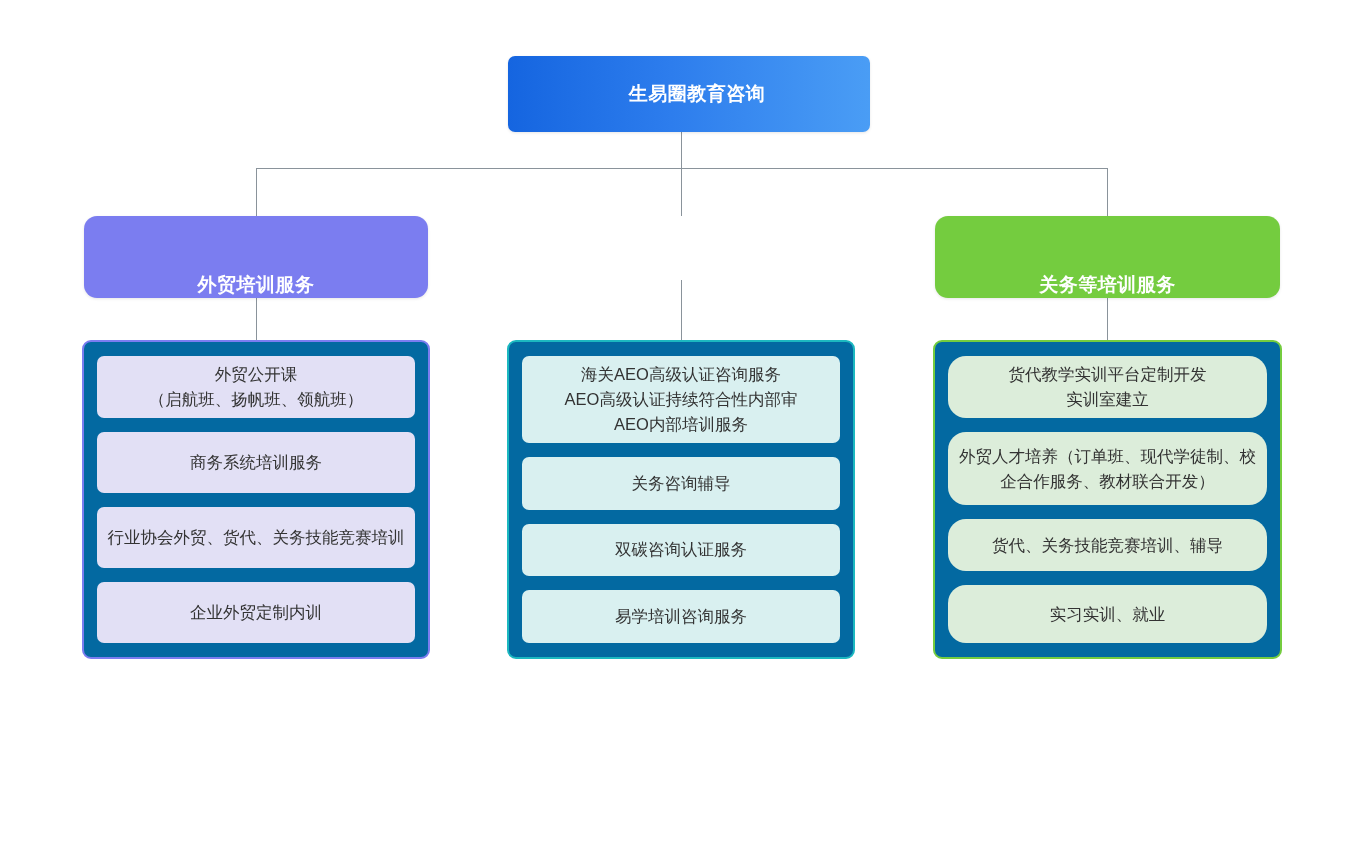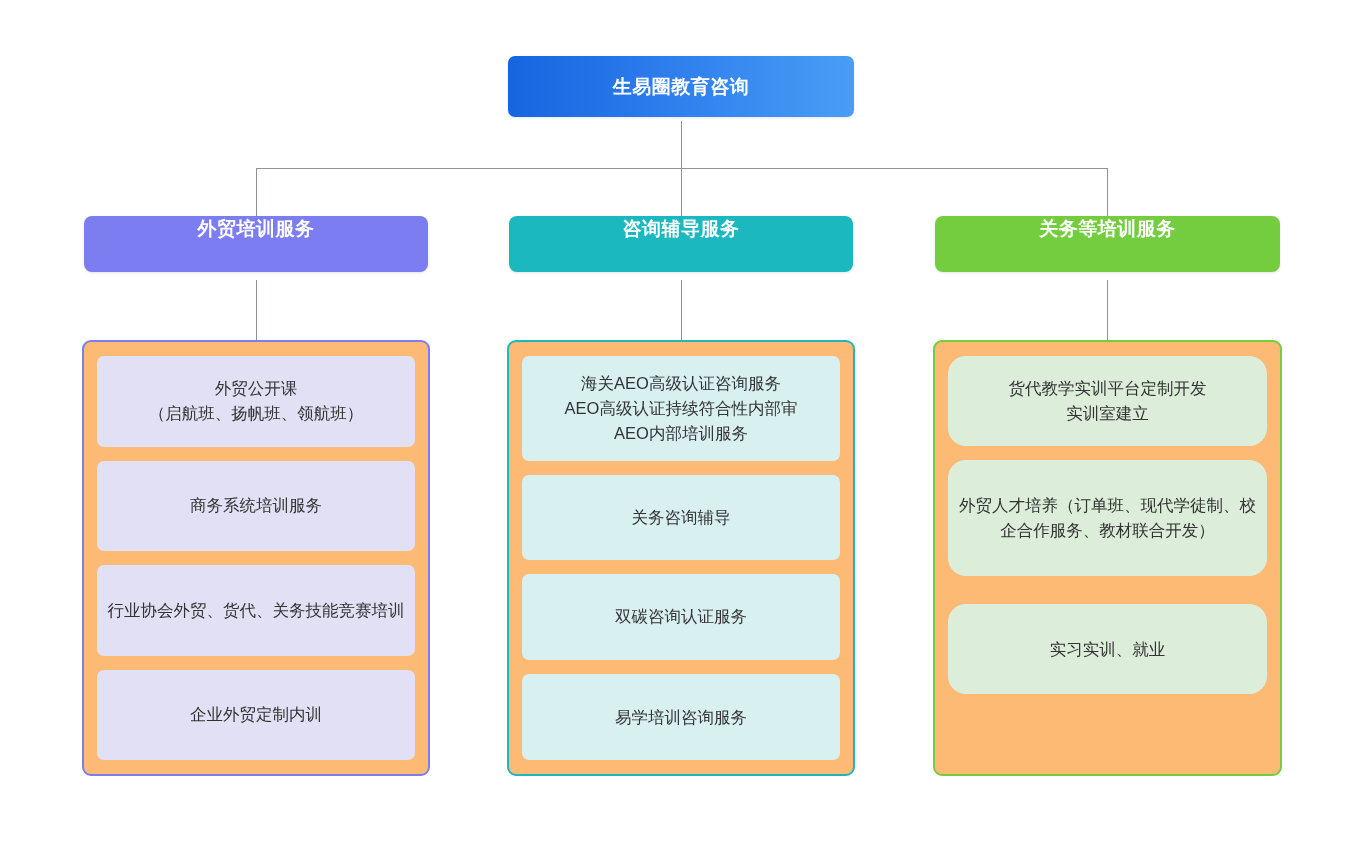--- a/index.html
+++ b/index.html
@@ -27,63 +27,64 @@
   }
   .conn-v { width: 1px; }
   .conn-h { height: 1px; }
 
   
   .root-node {
     position: absolute;
     left: 508px;
     top: 56px;
     width: 346px;
-    height: 61px;
+    height: 76px;
     border-radius: 7px;
     background: linear-gradient(90deg, #1565e0 0%, #2d7ded 45%, #4a9df5 100%);
     display: flex;
     align-items: center;
     justify-content: center;
     box-shadow: 0 1px 3px rgba(0,0,0,0.10);
+    padding-left: 16px;
   }
   .root-node .node-title {
     color: #ffffff;
     font-size: 19px;
     font-weight: bold;
     letter-spacing: 0.5px;
   }
 
   
   .cat-header {
     position: absolute;
-    height: 56px;
-    border-radius: 8px;
+    height: 82px;
+    border-radius: 13px;
     display: flex;
-    align-items: flex-start;
+    align-items: flex-end;
     justify-content: center;
     box-shadow: 0 1px 3px rgba(0,0,0,0.10);
   }
   .cat-header .cat-title {
     color: #ffffff;
     font-size: 19px;
     font-weight: bold;
     letter-spacing: 0.5px;
   }
   .cat-header.purple { background: #7b7df0; }
   .cat-header.teal   { background: #1cb8c0; }
   .cat-header.green  { background: #74cc3f; }
 
   
   .group-box {
     position: absolute;
     top: 340px;
-    height: 436px;
+    height: 319px;
     border-radius: 9px;
     border: 2px solid #7b7df0;
-    background: #fdba74;
+    background: #0369a1;
     box-sizing: border-box;
     padding: 14px 13px;
     display: flex;
     flex-direction: column;
     justify-content: flex-start;
   }
   .group-box.purple { border-color: #7b7df0; }
   .group-box.teal   { border-color: #1cb8c0; }
   .group-box.green  { border-color: #74cc3f; }
 
@@ -133,23 +134,20 @@
     <div class="leaf-item" style="height:96px;">外贸公开课
 （启航班、扬帆班、领航班）</div>
     <div class="leaf-spacer"></div>
     <div class="leaf-item" style="height:96px;">商务系统培训服务</div>
     <div class="leaf-spacer"></div>
     <div class="leaf-item" style="height:96px;">行业协会外贸、货代、关务技能竞赛培训</div>
     <div class="leaf-spacer"></div>
     <div class="leaf-item" style="height:96px;">企业外贸定制内训</div>
   </div>
 
-  <div class="cat-header teal" style="left:509px; top:216px; width:344px;">
-    <span class="cat-title">咨询辅导服务</span>
-  </div>
   <div class="group-box teal" style="left:507px; width:348px;">
     <div class="leaf-item" style="height:110px;">海关AEO高级认证咨询服务
 AEO高级认证持续符合性内部审
 AEO内部培训服务</div>
     <div class="leaf-spacer"></div>
     <div class="leaf-item" style="height:90px;">关务咨询辅导</div>
     <div class="leaf-spacer"></div>
     <div class="leaf-item" style="height:90px;font-family:Liberation Mono, monospace;">双碳咨询认证服务</div>
     <div class="leaf-spacer"></div>
     <div class="leaf-item" style="height:90px;">易学培训咨询服务</div>
@@ -157,17 +155,18 @@
 
   <div class="cat-header green" style="left:935px; top:216px; width:345px;">
     <span class="cat-title">关务等培训服务</span>
   </div>
   <div class="group-box green" style="left:933px; width:349px;">
     <div class="leaf-item" style="height:90px;">货代教学实训平台定制开发
 实训室建立</div>
     <div class="leaf-spacer"></div>
     <div class="leaf-item" style="height:116px;">外贸人才培养（订单班、现代学徒制、校企合作服务、教材联合开发）</div>
     <div class="leaf-spacer"></div>
+    <div class="leaf-item" style="height:80px;">货代、关务技能竞赛培训、辅导</div>
     <div class="leaf-spacer"></div>
     <div class="leaf-item" style="height:90px;">实习实训、就业</div>
   </div>
 
 </div>
 
 </body></html>

